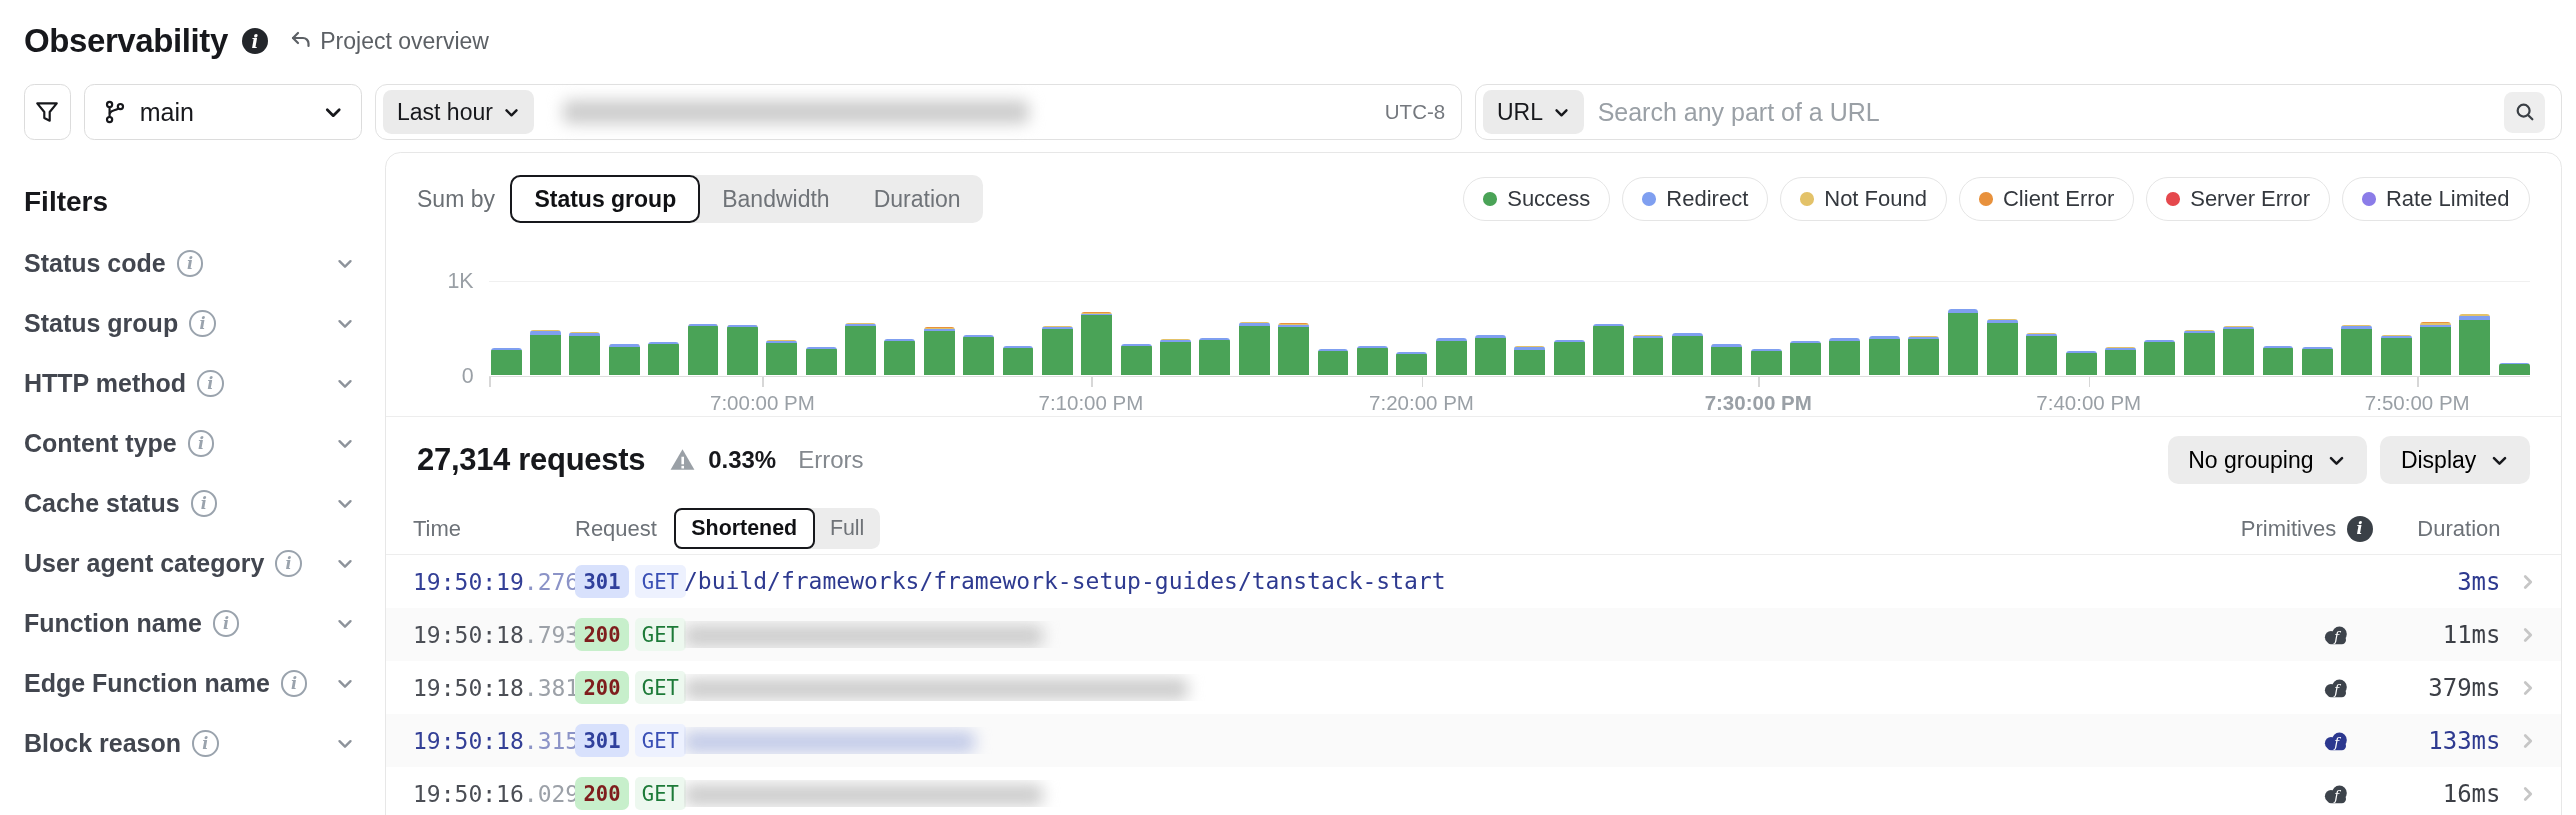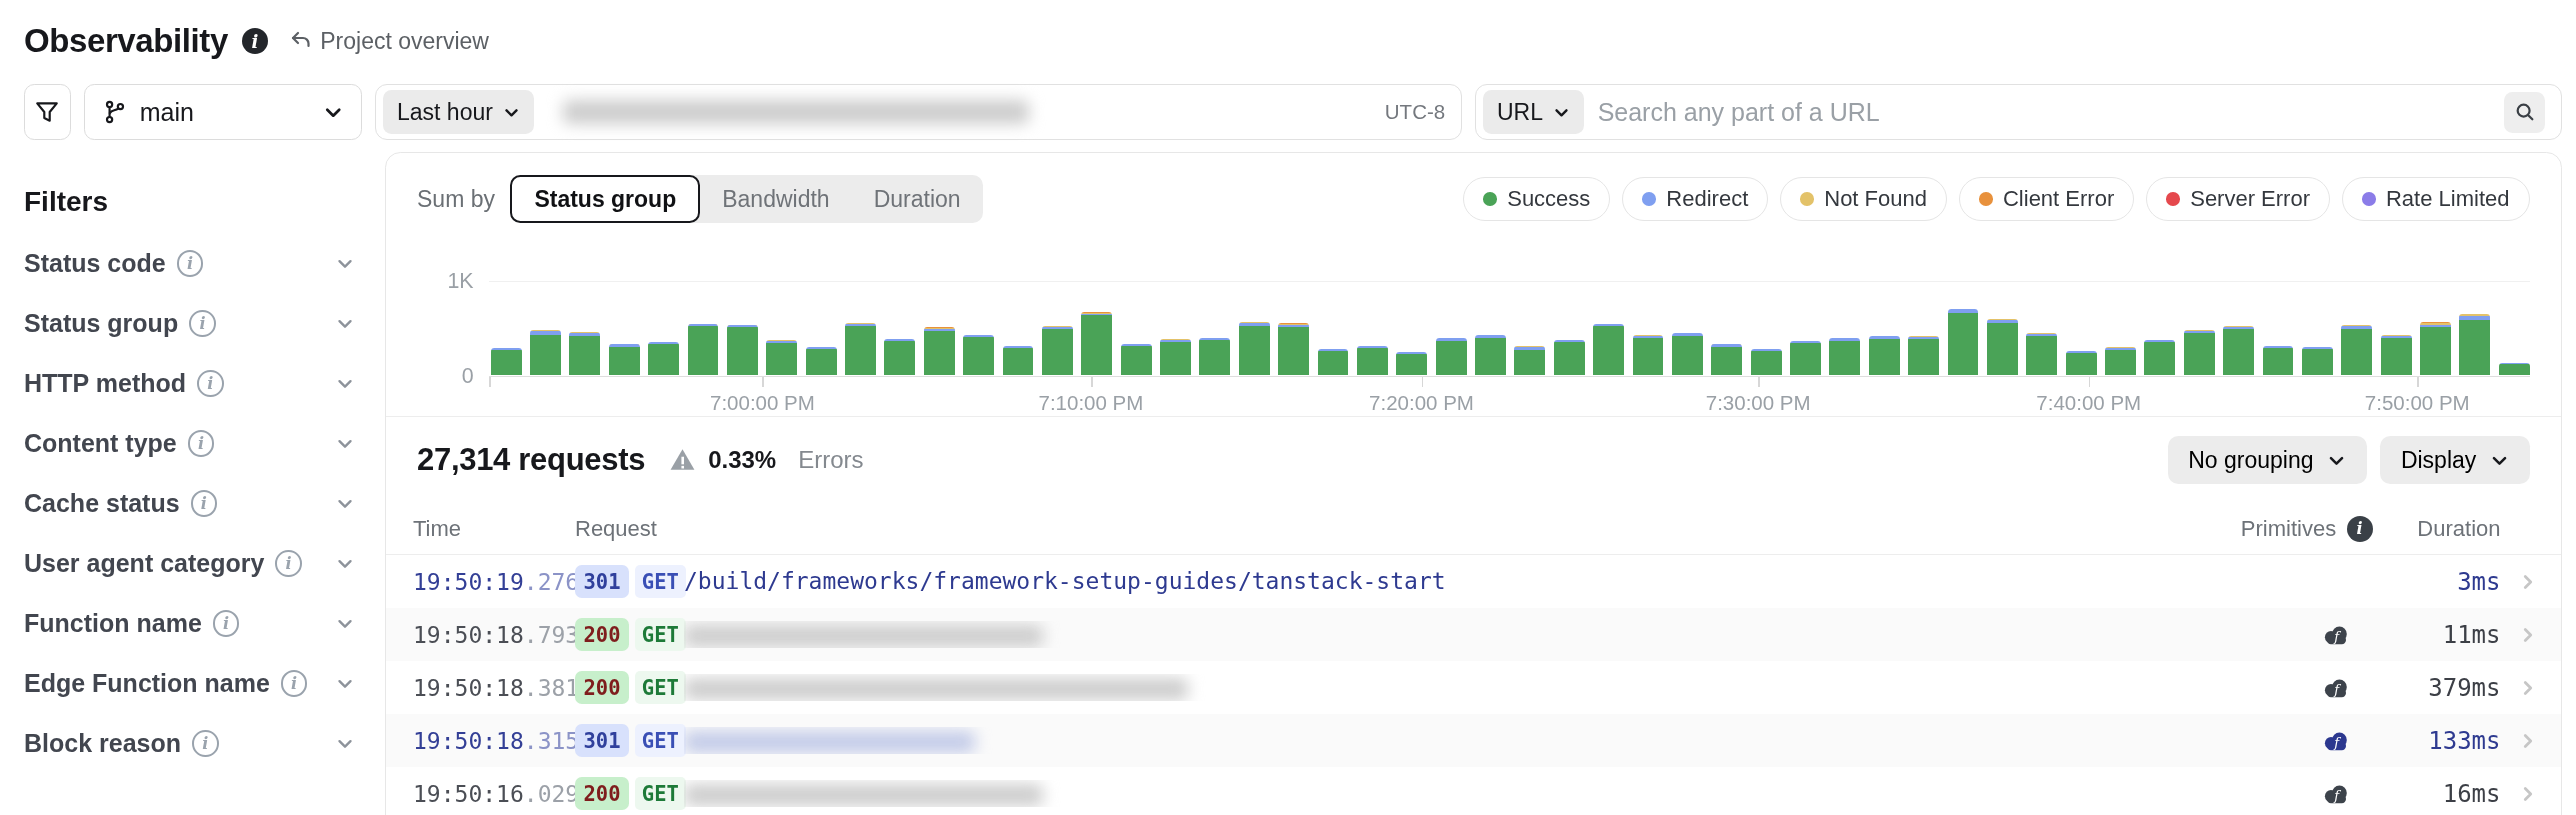--- a/index.html
+++ b/index.html
@@ -102,21 +102,21 @@
   .row { height:53px; font-size:23px; }
   .row:nth-child(even) { background:#fafafa; }
   .timecell { white-space:nowrap; }
   .t-main { color:#4b4e55; }
   .t-ms { color:#9ca1a8;margin-top:15px; }
   .row.redirect .t-main { color:#333f96; }
   .row.redirect .t-ms { color:#8b93c7; }
   .statuscell { white-space:nowrap; display:flex; align-items:center; gap:6px; }
   .badge { font-family:"DejaVu Sans Mono",monospace; font-size:20.5px; font-weight:700;
     padding:4.3px 8.5px; border-radius:6.8px; }
-  .method { font-family:"DejaVu Sans Mono",monospace; font-size:20.5px; font-weight:700;
+  .method { font-family:"DejaVu Sans Mono",monospace; font-size:20.5px; font-weight:400;
     padding:4.3px 6.8px; border-radius:5.1px; }
   .row.success .badge { background:#c7efcb; color:#7f1d1d; }
   .row.success .method { background:#edf8ef; color:#1d7a38; }
   .row.redirect .badge { background:#d8e1fc; color:#30409c; }
   .row.redirect .method { background:#edf1fe; color:#3a4fb5; }
   .urlcell { overflow:hidden; }
   .url-text { color:#2e3a90; font-size:23px; white-space:nowrap; }
   .fncell { display:flex; justify-content:center; padding-left:72px; }
   .durcell { text-align:right; font-family:"DejaVu Sans Mono",monospace; font-size:24px; color:#3c3f46; }
   .row.redirect .durcell { color:#2e3a90; }
@@ -576,21 +576,21 @@
         <span class="ylab" style="bottom: 83px;">1K</span>
             <span class="ylab" style="bottom: -12px;">0</span>
             <span class="xtick" style="left: 0%;"></span>
             <span class="xtick" style="left: 13.4%;"></span>
             <span class="xlab" style="left: 13.4%;">7:00:00 PM</span>
             <span class="xtick" style="left: 29.5%;"></span>
             <span class="xlab" style="left: 29.5%;">7:10:00 PM</span>
             <span class="xtick" style="left: 45.7%;"></span>
             <span class="xlab" style="left: 45.7%;">7:20:00 PM</span>
             <span class="xtick" style="left: 62.2%;"></span>
-            <span class="xlab" style="left: 62.2%;">7:30:00 PM</span>
+            <span class="xlab" style="left: 62.2%; font-weight: bold;">7:30:00 PM</span>
             <span class="xtick" style="left: 78.4%;"></span>
             <span class="xlab" style="left: 78.4%;">7:40:00 PM</span>
             <span class="xtick" style="left: 94.5%;"></span>
             <span class="xlab" style="left: 94.5%;">7:50:00 PM</span>
           </div>
       </div>
 
       <div class="hdivider"></div>
 
       <div class="summary-row">
@@ -620,20 +620,24 @@
                 <path d="M5 9 L12 16 L19 9"></path>
               </svg>
           </span>
         </button>
       </div>
 
       <div class="tgrid thead">
         <span>Time</span>
         <span class="reqwrap">
           <span>Request</span>
+          <span class="seg seg-sm" id="req-toggle">
+              <span class="seg-item active">Shortened</span>
+              <span class="seg-item">Full</span>
+            </span>
         </span>
         <span class="prims" style="grid-column:4;">
           <span>Primitives</span>
           <span class="prim-info">i</span>
         </span>
         <span class="dur">Duration</span>
         <span></span>
       </div>
       <div class="thead-line"></div>
 

